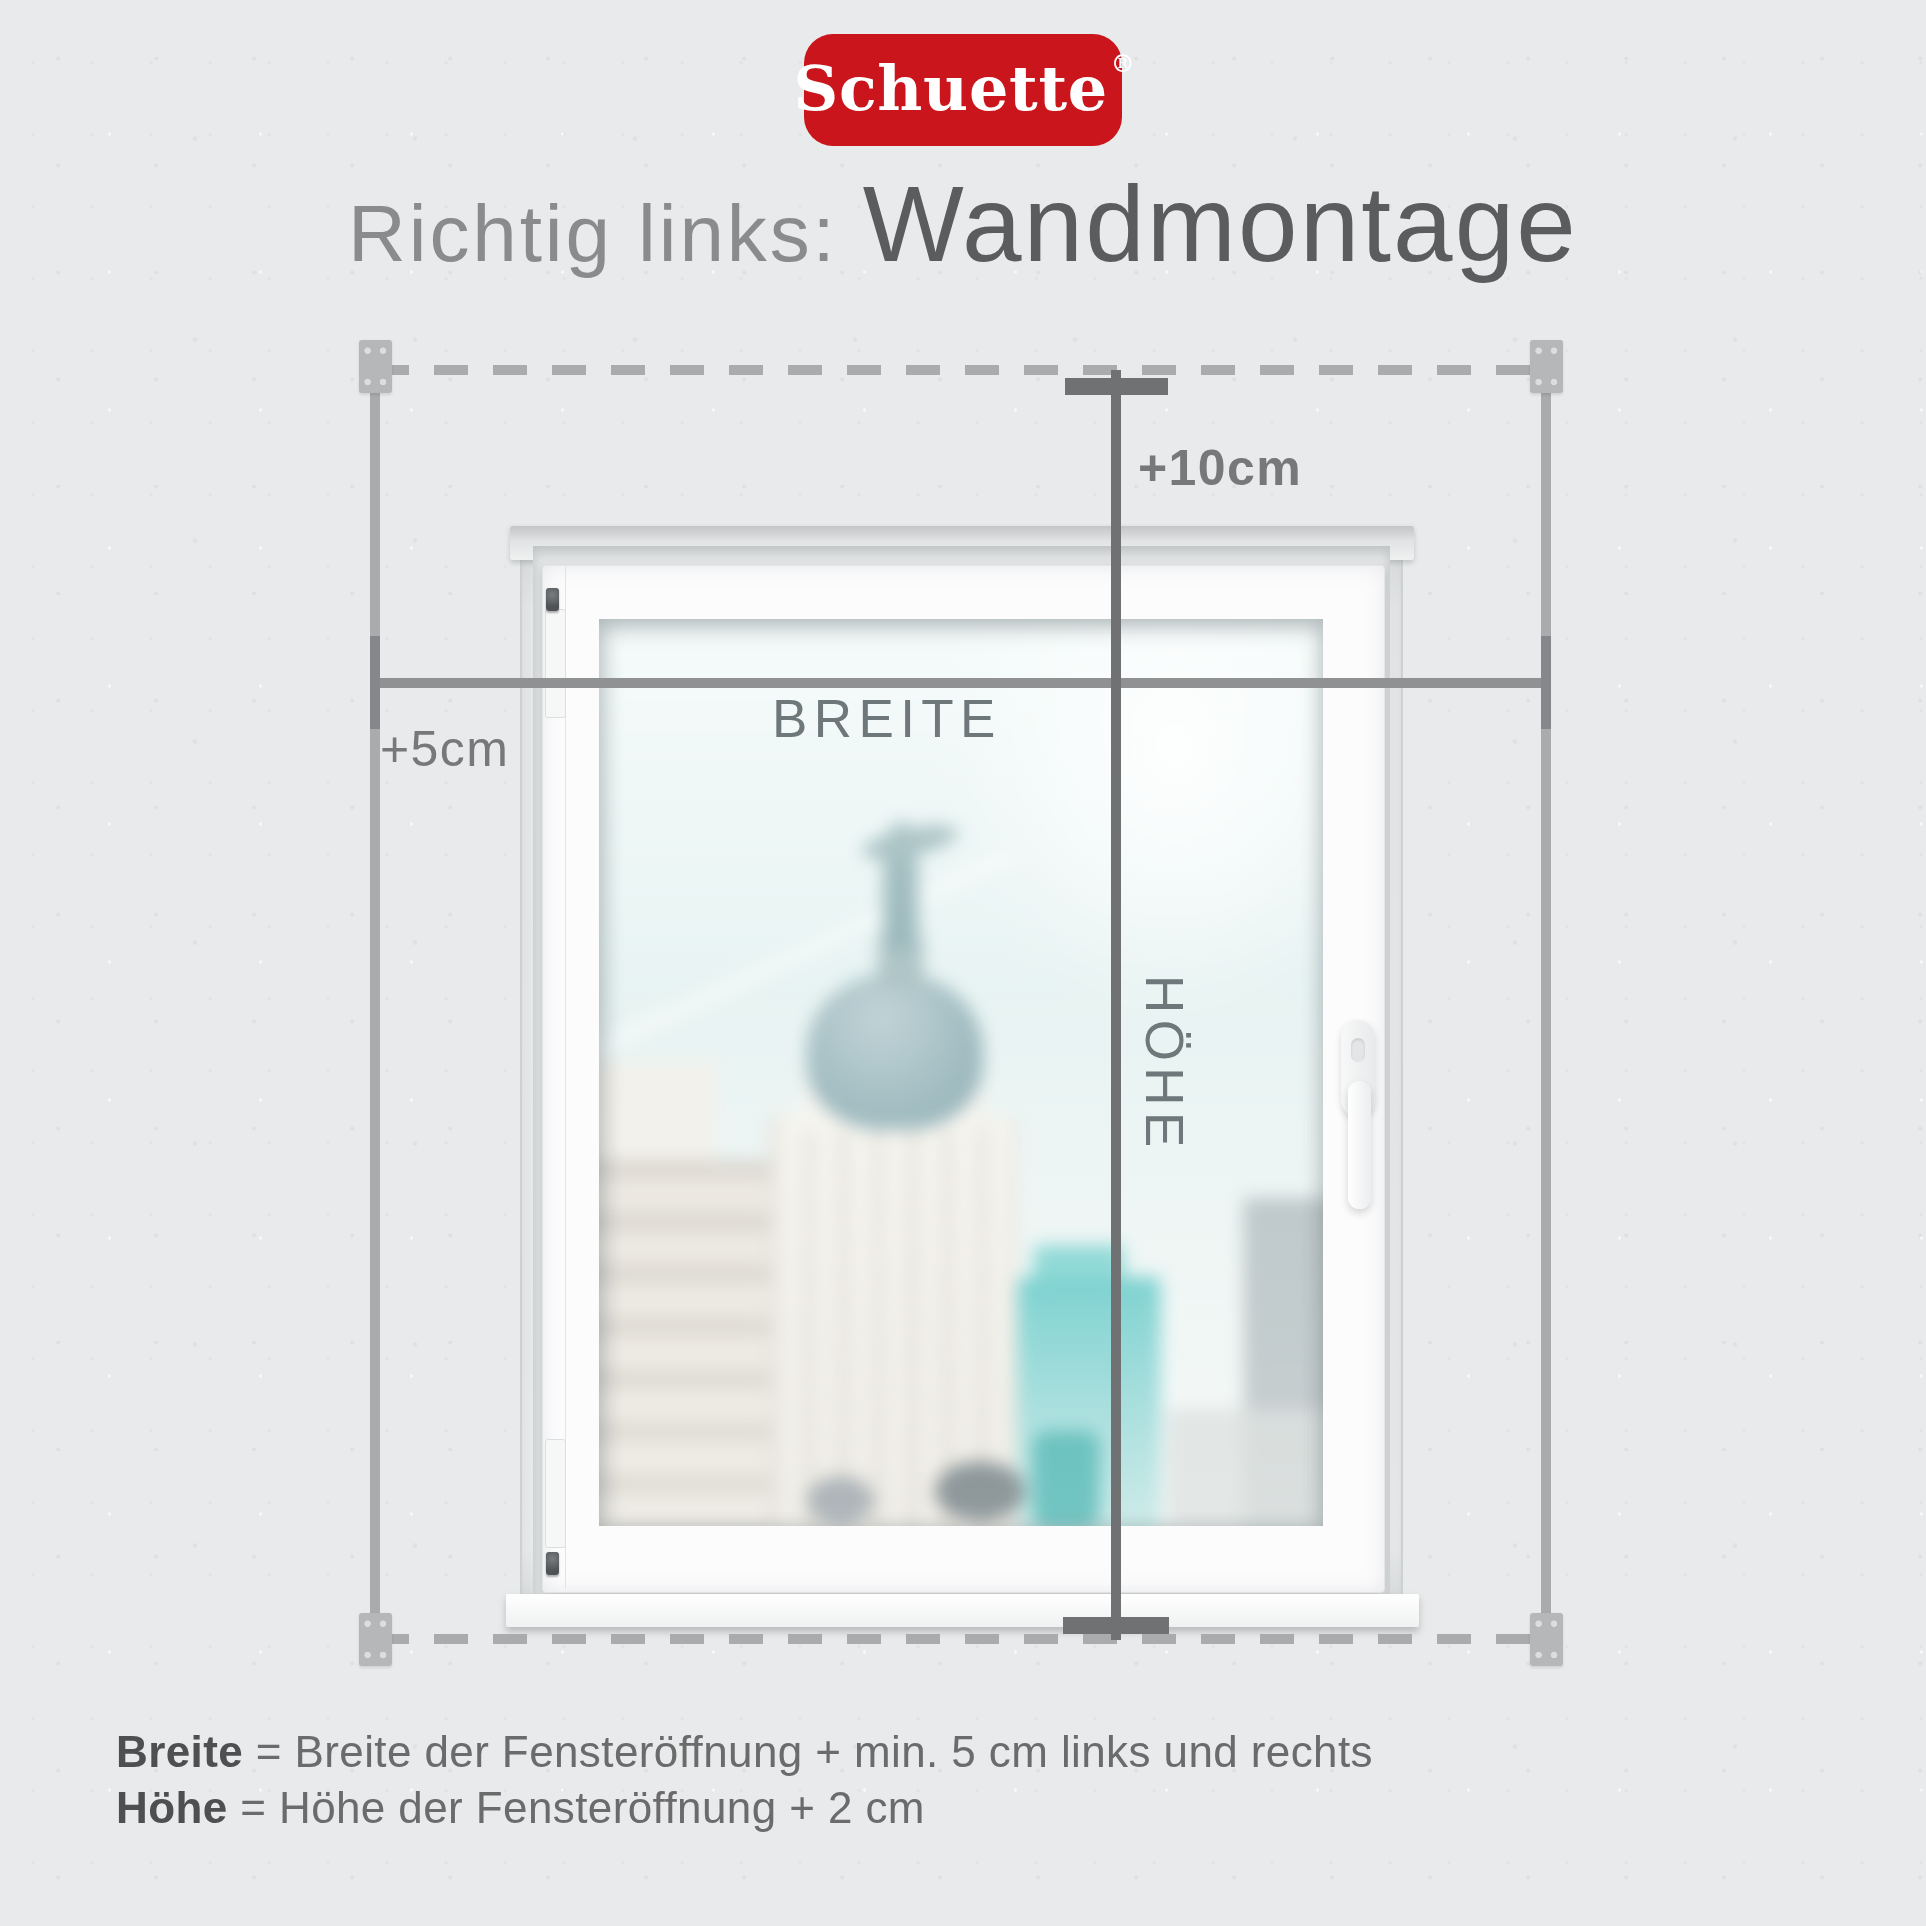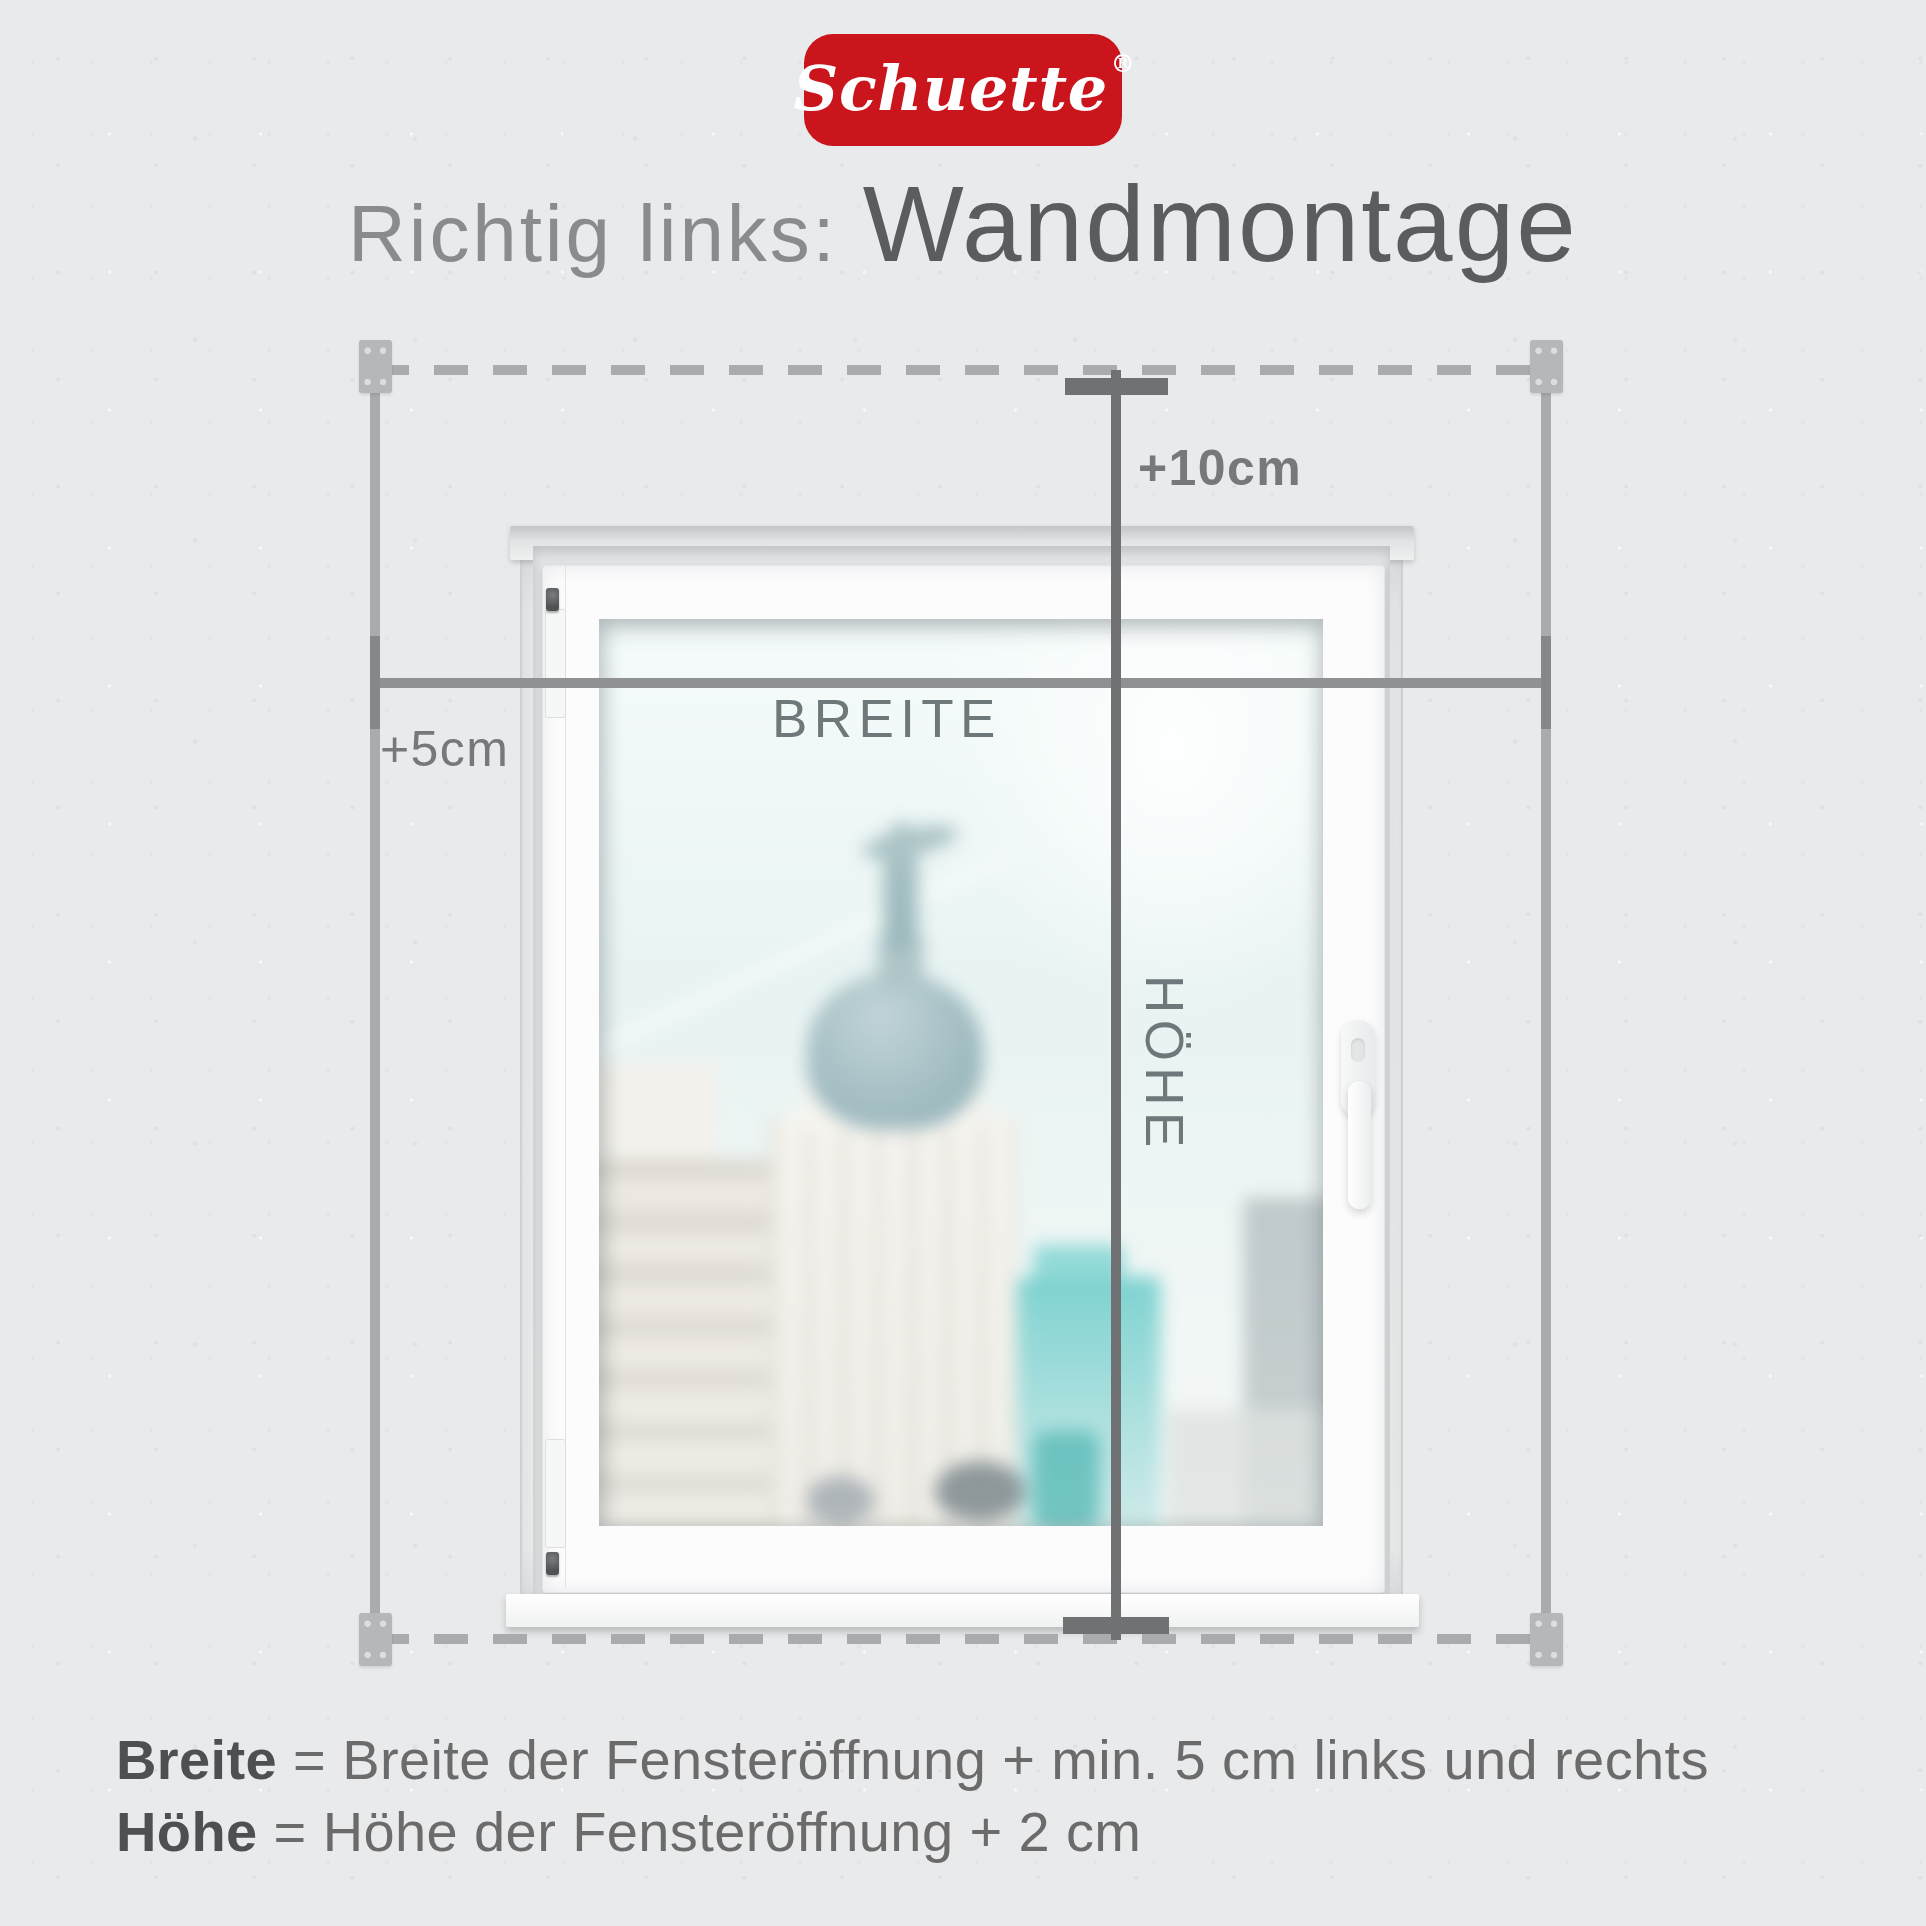--- a/index.html
+++ b/index.html
@@ -15,21 +15,21 @@
     background-position:9.3px 5px, 34px 65px, 3.6px 26.5px, 85px 38px;
     font-family:"Liberation Sans", sans-serif;
   }
   
   .logo{
     position:absolute;left:804px;top:34px;width:318px;height:112px;
     border-radius:29px;display:flex;align-items:center;justify-content:center;
   }
   .logo-text{
     font-family:"DejaVu Serif", serif;font-weight:700;font-size:62px;
-    letter-spacing:0.7px;line-height:1;position:relative;top:-1.4px;font-style:italic;
+    letter-spacing:0.7px;line-height:1;position:relative;top:-1.4px;
   }
   .logo-reg{
     font-family:"DejaVu Serif", serif;font-weight:700;font-size:24px;
     vertical-align:top;position:relative;top:-5.7px;left:2.9px;
   }
   .title{
     position:absolute;left:0;top:171px;width:1926px;text-align:center;
     white-space:nowrap;line-height:1;
   }
   .title-prefix{font-size:80px;color:#8a8b8c;letter-spacing:2.9px;font-weight:400;}
@@ -143,21 +143,21 @@
   .v-line{left:1111px;top:370px;width:10px;height:1270px;background:#6f7173;z-index:41;}
   .v-cap-top{left:1065px;top:378px;width:103px;height:17px;background:#6f7173;z-index:41;}
   .v-cap-bottom{left:1063px;top:1617px;width:106px;height:17px;background:#6f7173;z-index:41;}
   .measure-label{position:absolute;z-index:45;line-height:1;white-space:nowrap;}
   .label-breite{left:772px;top:692px;font-size:53px;color:#6e7779;letter-spacing:6.4px;}
   .label-hoehe{left:1138px;top:975px;font-size:53px;color:#6e7779;letter-spacing:6.4px;writing-mode:vertical-rl;}
   .label-plus5{left:380px;top:724px;font-size:50px;color:#77787a;letter-spacing:1.4px;}
   .label-plus10{left:1138px;top:443px;font-size:50px;color:#77787a;letter-spacing:1.4px;font-weight:bold;}
   
   .legend{position:absolute;left:116px;top:1724px;z-index:50;white-space:nowrap;}
-  .legend-row{font-size:56px;line-height:1.28;color:#6b6b6c;letter-spacing:0.4px;}
+  .legend-row{font-size:44px;line-height:1.28;color:#6b6b6c;letter-spacing:0.4px;}
   .legend-term{font-weight:700;color:#4e4f50;}
 </style>
 </head>
 <body>
 
 <div id="canvas">
 
   <div class="logo" style="background:#c9151b;color:#ffffff;">
     <span class="logo-text"><span>Schuette</span><sup class="logo-reg">®</sup></span>
   </div>

